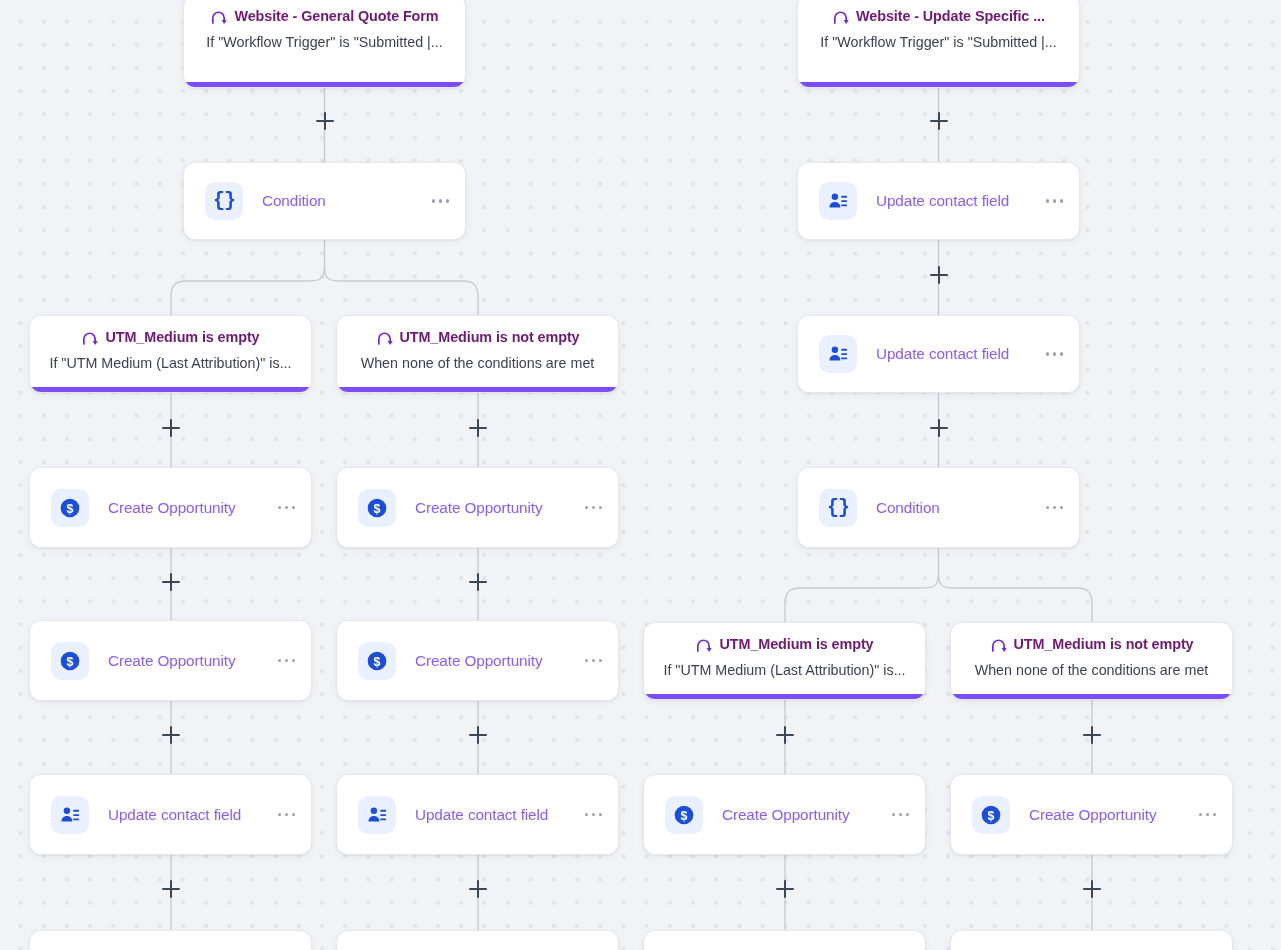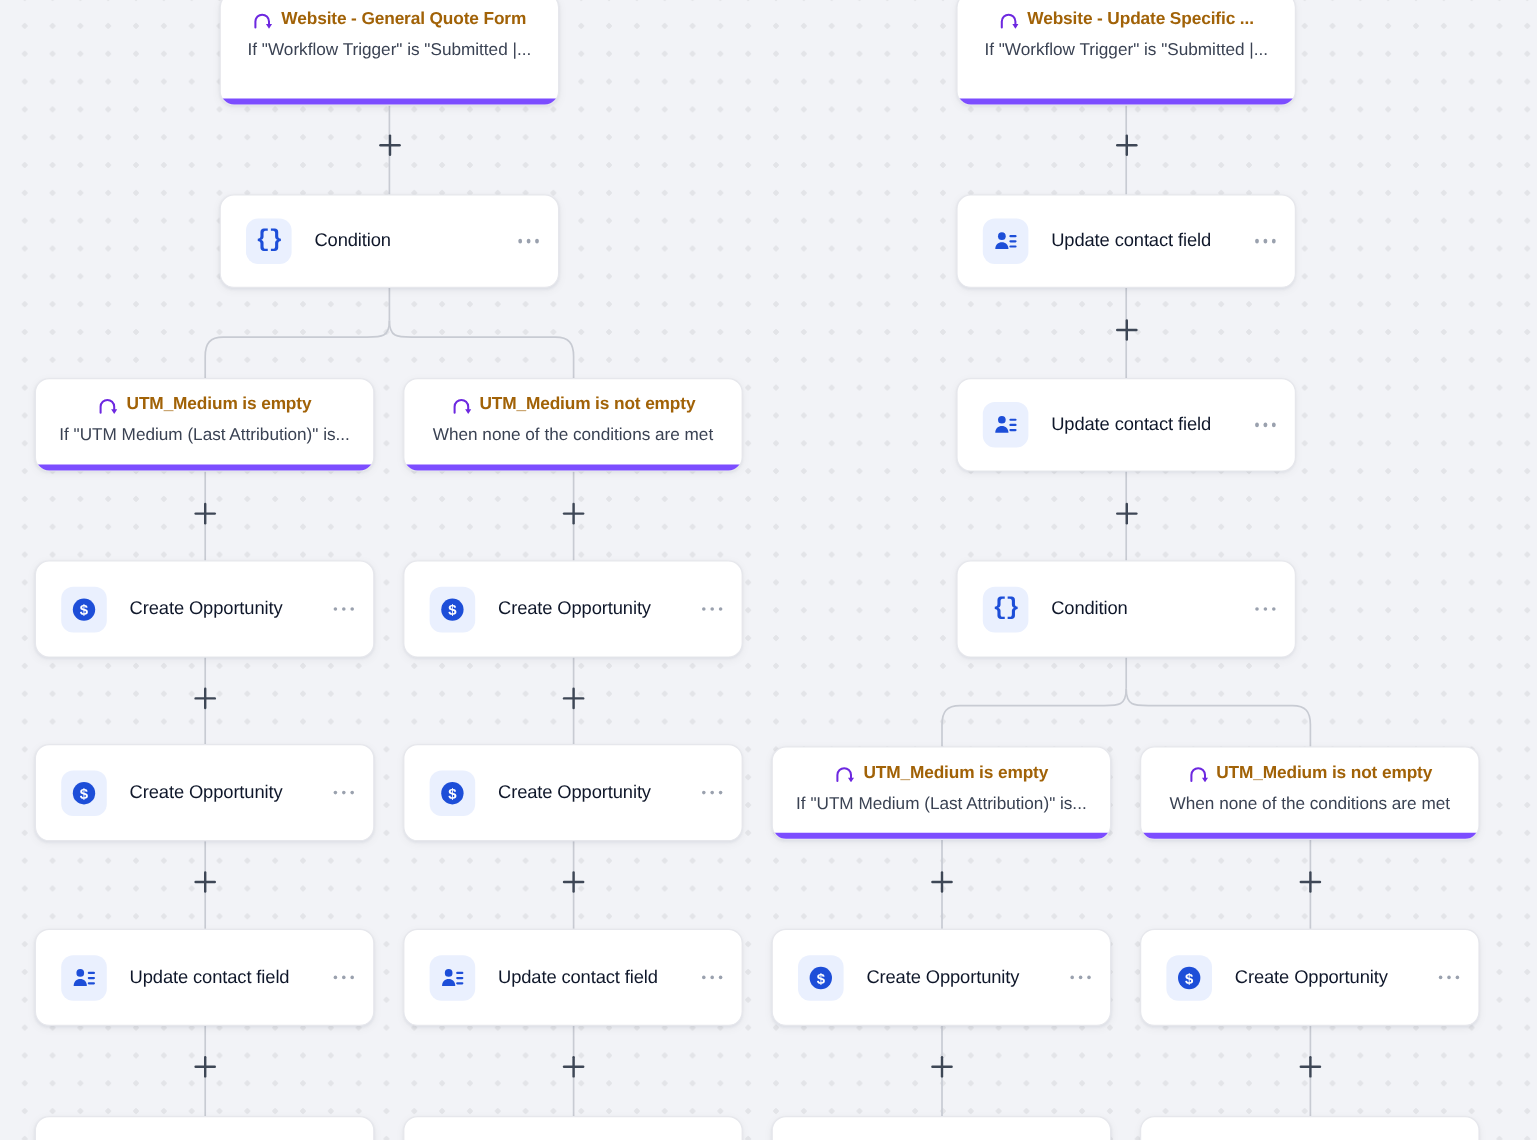--- a/index.html
+++ b/index.html
@@ -72,21 +72,21 @@
   .trigger {
     text-align: center;
     padding-top: 13px;
     overflow: hidden;
   }
   .trigger .t-title {
     display: flex;
     align-items: center;
     justify-content: center;
     gap: 7px;
-    color: #a16207;
+    color: #701a75;
     font-size: 14.4px;
     font-weight: bold;
     letter-spacing: -0.1px;
     white-space: nowrap;
     line-height: 1;
   }
   .trigger .t-sub {
     margin-top: 9px;
     color: #3a4253;
     font-size: 14.3px;
@@ -119,21 +119,21 @@
     height: 38px;
     border-radius: 10px;
     display: flex;
     align-items: center;
     justify-content: center;
   }
   .badge.blue  { background: #eaf0fe; }
   .a-label {
     flex: 1 1 auto;
     margin-left: 19px;
-    color: #0f172a;
+    color: #8b5cf6;
     font-size: 15.3px;
     letter-spacing: -0.1px;
     white-space: nowrap;
     overflow: hidden;
     text-overflow: ellipsis;
   }
   .dots {
     flex: 0 0 auto;
     display: flex;
     gap: 3.5px;

